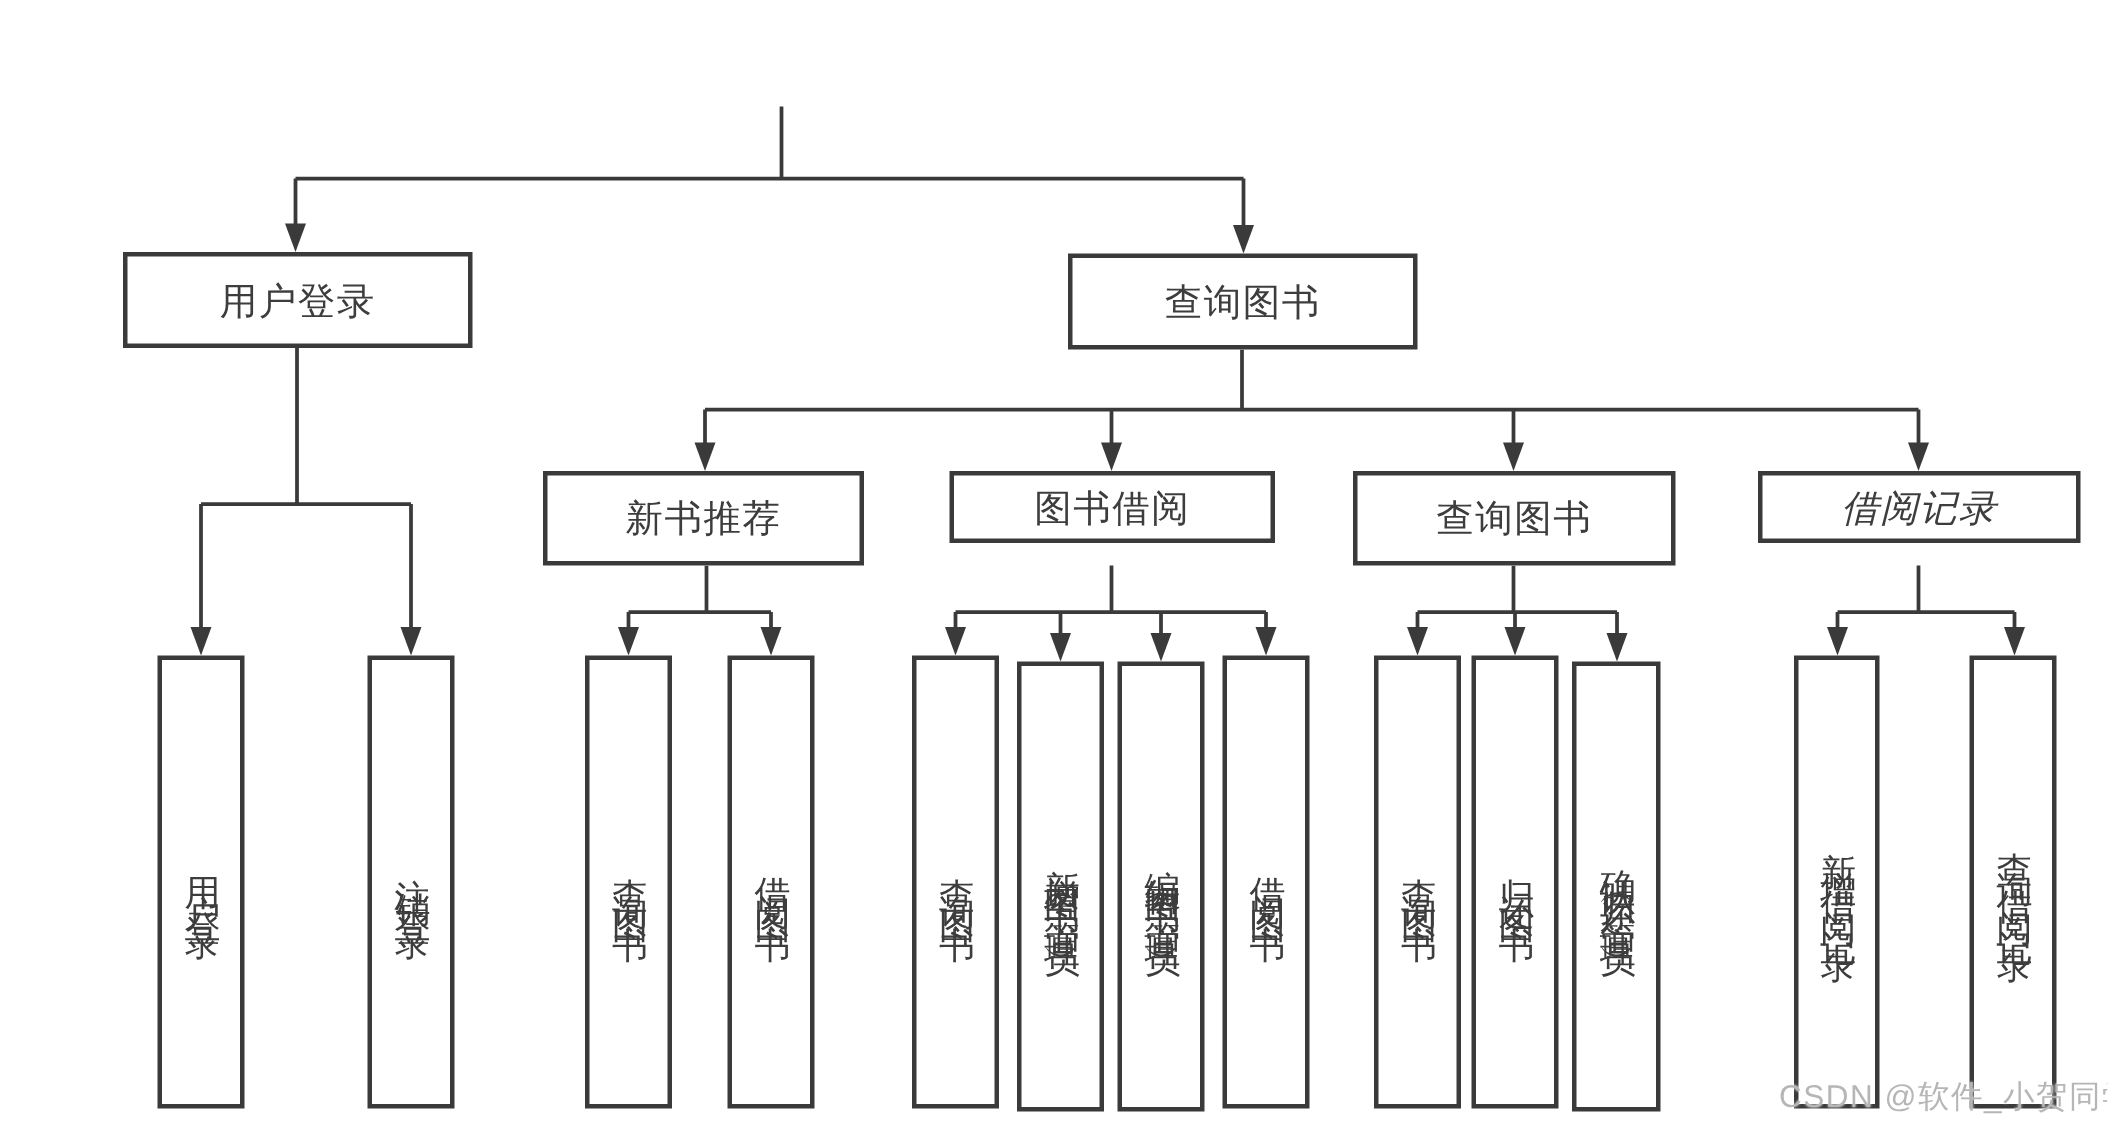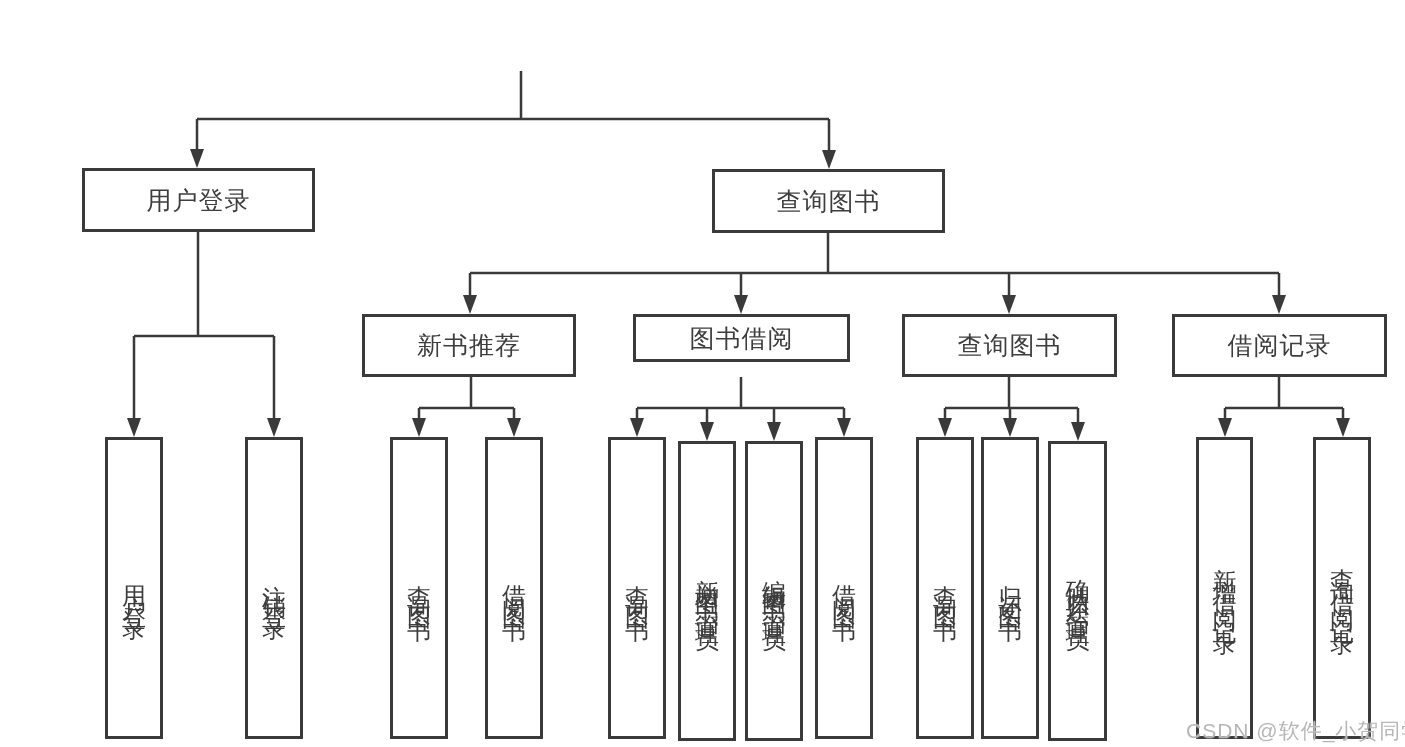--- a/index.html
+++ b/index.html
@@ -102,21 +102,21 @@
     </g>
   </svg>
 
 
   <div class="node h" style="left:82px; top:168px; width:233px; height:64px;">用户登录</div>
   <div class="node h" style="left:712px; top:169px; width:233px; height:64px;">查询图书</div>
 
   <div class="node h" style="left:362px; top:314px; width:214px; height:63px;">新书推荐</div>
   <div class="node h" style="left:633px; top:314px; width:217px; height:48px;">图书借阅</div>
   <div class="node h" style="left:902px; top:314px; width:215px; height:63px;">查询图书</div>
-  <div class="node h" style="left:1172px; top:314px; width:215px; height:63px;">借阅记录</div>
+  <div class="node h" style="left:1172px; top:314px; width:215px; height:48px;font-style:italic;">借阅记录</div>
 
   <div class="node v" style="left:105px; top:437px; width:58px; height:302px;">
     <span class="v-text sp-wide">用户登录</span>
   </div>
   <div class="node v" style="left:245px; top:437px; width:58px; height:302px;">
     <span class="v-text sp-wide">注销登录</span>
   </div>
 
   <div class="node v" style="left:390px; top:437px; width:58px; height:302px;">
     <span class="v-text sp-wide">查询图书</span>

